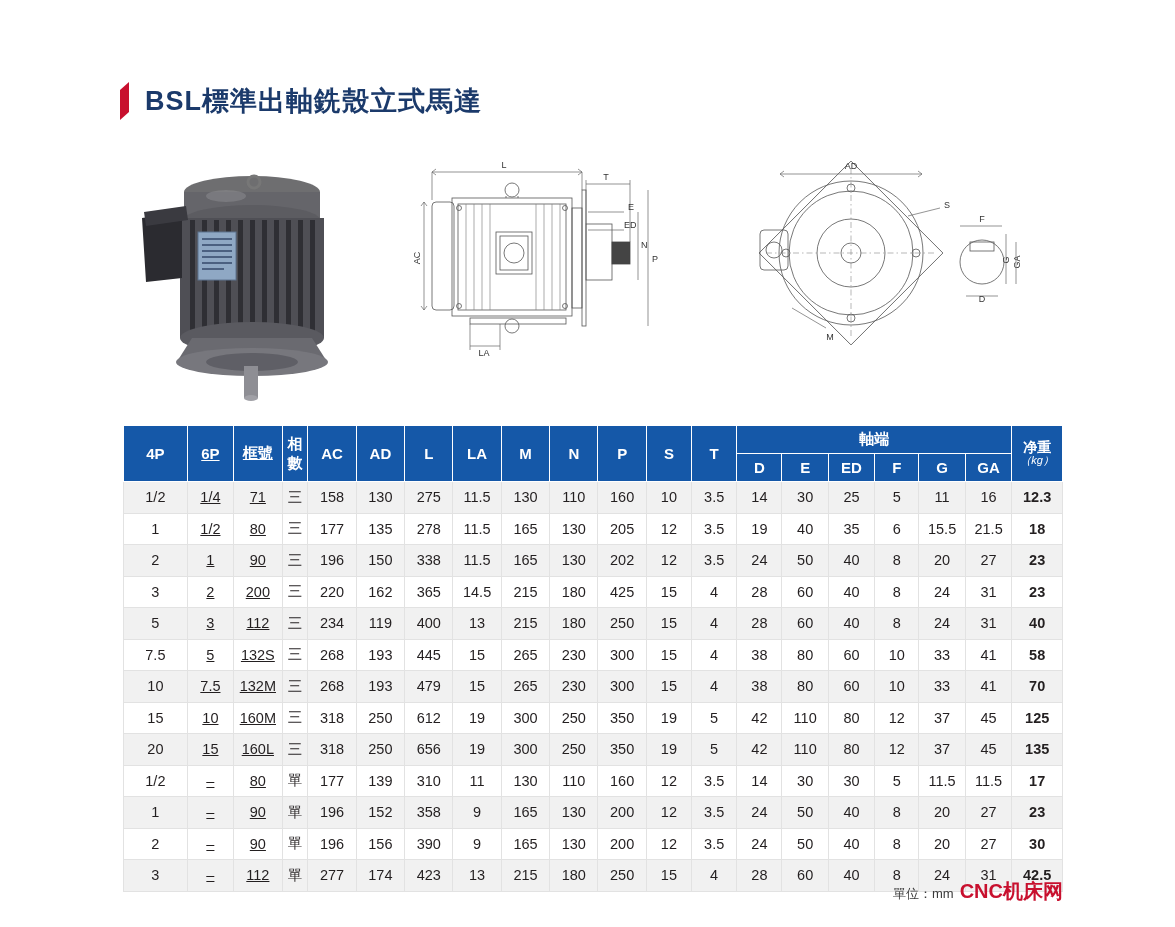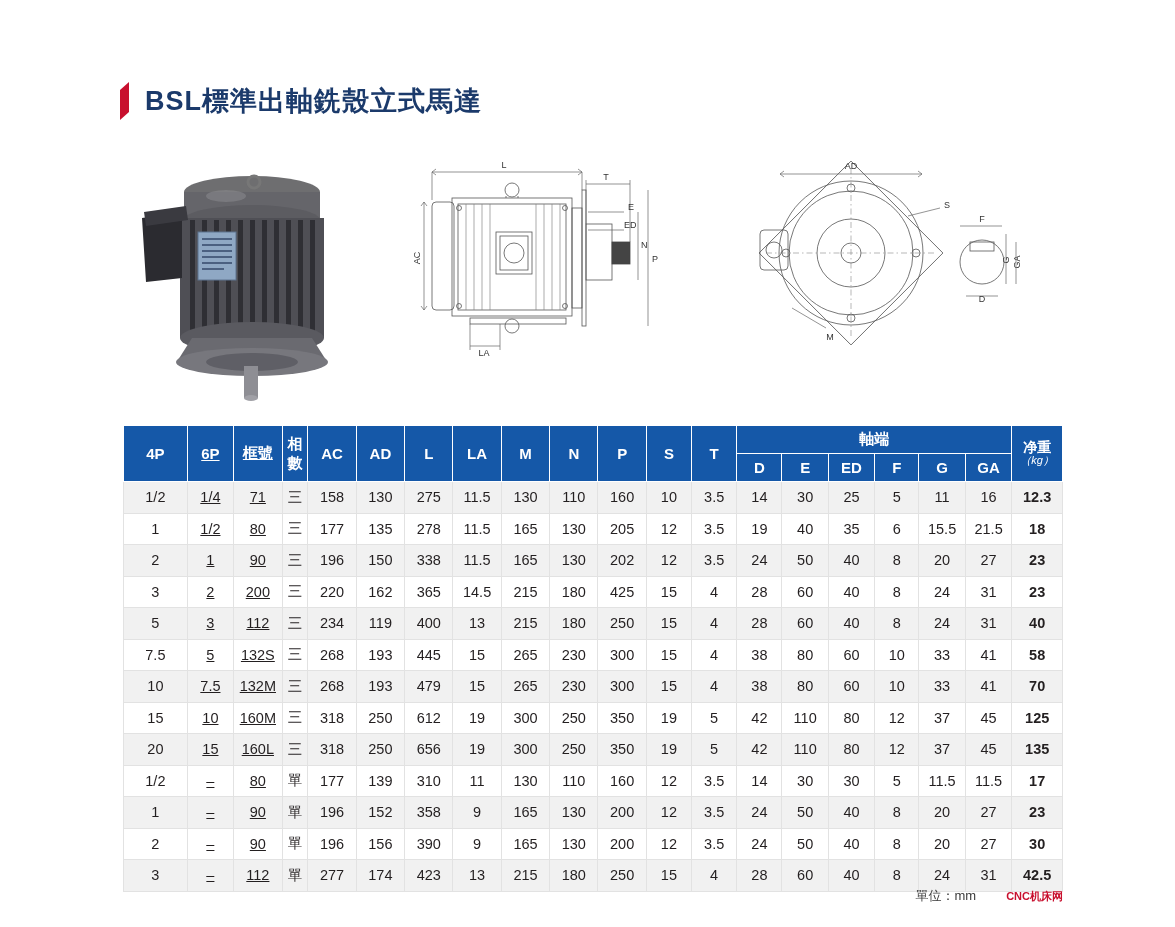--- a/index.html
+++ b/index.html
@@ -141,25 +141,24 @@
 
   
   .footer {
     position: absolute;
     right: 112px;
     bottom: 22px;
     font-size: 13px;
     color: #3a3a3a;
     display: flex;
     align-items: baseline;
-    gap: 24px;
   }
   .footer .unit { margin-right: 6px; }
   .footer .wm {
-    font-size: 11px;
+    font-size: 20px;
     font-weight: bold;
     color: #c8102e;
     letter-spacing: 0px;
     text-align: right;
   }
 
   svg { display: block; }
   .dim { font-family: "Liberation Sans", sans-serif; font-size: 9px; fill: #333; }
 </style>
 </head>

